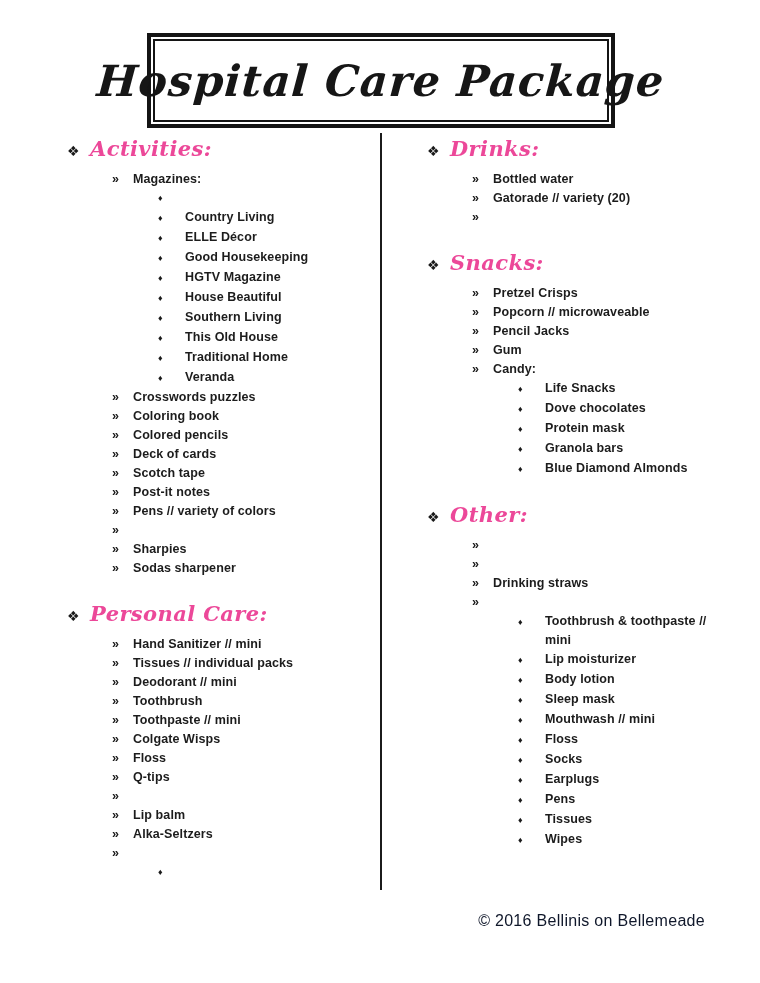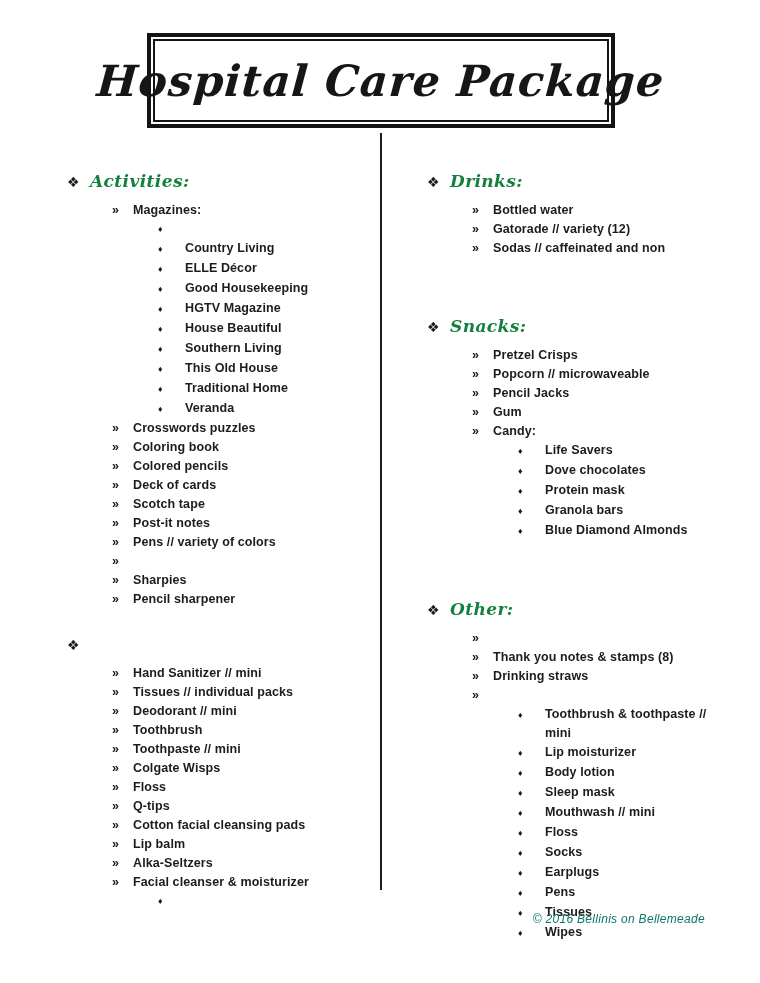--- a/index.html
+++ b/index.html
@@ -29,33 +29,33 @@
   .col-left  { left:60px;  width:300px; }
   .col-right { left:420px; width:295px; }
   .section + .section { margin-top:24px; }
   .section-header { display:flex; align-items:baseline; margin-bottom:7px; line-height:24px; }
   .bullet-l1 {
     flex:none; width:30px; box-sizing:border-box; padding-left:7px;
     font-size:14px; color:#1a1a1a;
   }
   .section-title {
     font-family:"DejaVu Serif", cursive; font-style:italic; font-weight:700;
-    font-size:17px; letter-spacing:0.4px; color:#15803d;margin-top:32px;
+    font-size:21px; letter-spacing:0.4px; color:#ec4899;
   }
   .row { display:flex; align-items:baseline; font-size:12.5px; font-weight:700; line-height:19px; }
   .row .bullet { flex:none; color:#1a1a1a; }
   .row.item { padding-left:52px; }
   .row.item .bullet { width:21px; font-size:12.5px; }
   .row.sub  { padding-left:98px; }
   .row.sub  .bullet { width:27px; font-size:9px; }
   .row .text { white-space:pre-line; letter-spacing:0.1px; }
   
   .footer {
     position:absolute; top:912px; right:55px;
-    font-size:12px; font-style:italic; letter-spacing:0.3px; color:#0f766e;
+    font-size:16px; letter-spacing:0.3px; color:#0f172a;
   }
 </style>
 </head>
 <body>
 
 <div class="page">
 
   <div class="title-box">
     <div class="title-inner">
       <h1 class="title-text">Hospital Care Package</h1>
@@ -143,26 +143,27 @@
         </div>
         <div class="row item">
           <span class="bullet">»</span>
         </div>
         <div class="row item">
           <span class="bullet">»</span>
           <span class="text">Sharpies</span>
         </div>
         <div class="row item">
           <span class="bullet">»</span>
-          <span class="text">Pencil sharpener</span>
-        </div>
-      </div>
-      <div class="section">
-        <div class="section-header">
-          <span class="bullet-l1">❖</span>
+          <span class="text">Sodas sharpener</span>
+        </div>
+      </div>
+      <div class="section">
+        <div class="section-header">
+          <span class="bullet-l1">❖</span>
+          <span class="section-title">Personal Care:</span>
         </div>
         <div class="row item">
           <span class="bullet">»</span>
           <span class="text">Hand Sanitizer // mini</span>
         </div>
         <div class="row item">
           <span class="bullet">»</span>
           <span class="text">Tissues // individual packs</span>
         </div>
         <div class="row item">
@@ -184,56 +185,53 @@
         <div class="row item">
           <span class="bullet">»</span>
           <span class="text">Floss</span>
         </div>
         <div class="row item">
           <span class="bullet">»</span>
           <span class="text">Q-tips</span>
         </div>
         <div class="row item">
           <span class="bullet">»</span>
-          <span class="text">Cotton facial cleansing pads</span>
         </div>
         <div class="row item">
           <span class="bullet">»</span>
           <span class="text">Lip balm</span>
         </div>
         <div class="row item">
           <span class="bullet">»</span>
           <span class="text">Alka-Seltzers</span>
         </div>
         <div class="row item">
           <span class="bullet">»</span>
-          <span class="text">Facial cleanser &amp; moisturizer</span>
         </div>
         <div class="row sub">
           <span class="bullet">♦</span>
         </div>
       </div>
     </div>
   <div class="col col-right" id="col-right">
       <div class="section">
         <div class="section-header">
           <span class="bullet-l1">❖</span>
           <span class="section-title">Drinks:</span>
         </div>
         <div class="row item">
           <span class="bullet">»</span>
           <span class="text">Bottled water</span>
         </div>
         <div class="row item">
           <span class="bullet">»</span>
-          <span class="text">Gatorade // variety (12)</span>
-        </div>
-        <div class="row item">
-          <span class="bullet">»</span>
-          <span class="text">Sodas // caffeinated and non</span>
+          <span class="text">Gatorade // variety (20)</span>
+        </div>
+        <div class="row item">
+          <span class="bullet">»</span>
         </div>
       </div>
       <div class="section">
         <div class="section-header">
           <span class="bullet-l1">❖</span>
           <span class="section-title">Snacks:</span>
         </div>
         <div class="row item">
           <span class="bullet">»</span>
           <span class="text">Pretzel Crisps</span>
@@ -249,21 +247,21 @@
         <div class="row item">
           <span class="bullet">»</span>
           <span class="text">Gum</span>
         </div>
         <div class="row item">
           <span class="bullet">»</span>
           <span class="text">Candy:</span>
         </div>
         <div class="row sub">
           <span class="bullet">♦</span>
-          <span class="text">Life Savers</span>
+          <span class="text">Life Snacks</span>
         </div>
         <div class="row sub">
           <span class="bullet">♦</span>
           <span class="text">Dove chocolates</span>
         </div>
         <div class="row sub">
           <span class="bullet">♦</span>
           <span class="text">Protein mask</span>
         </div>
         <div class="row sub">
@@ -278,21 +276,20 @@
       <div class="section">
         <div class="section-header">
           <span class="bullet-l1">❖</span>
           <span class="section-title">Other:</span>
         </div>
         <div class="row item">
           <span class="bullet">»</span>
         </div>
         <div class="row item">
           <span class="bullet">»</span>
-          <span class="text">Thank you notes &amp; stamps (8)</span>
         </div>
         <div class="row item">
           <span class="bullet">»</span>
           <span class="text">Drinking straws</span>
         </div>
         <div class="row item">
           <span class="bullet">»</span>
         </div>
         <div class="row sub">
           <span class="bullet">♦</span>

